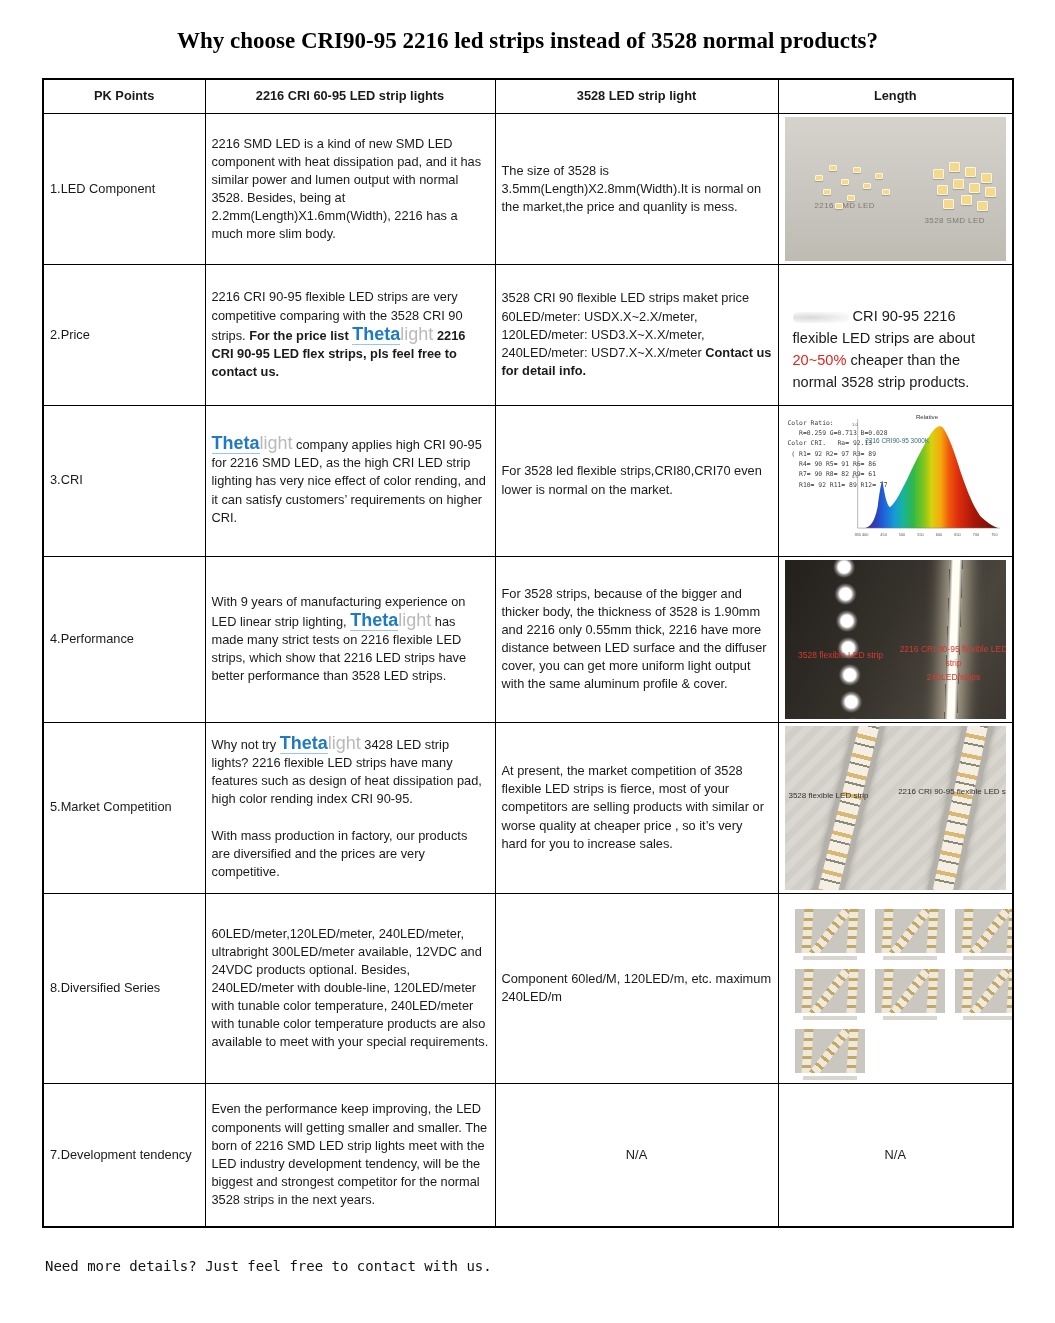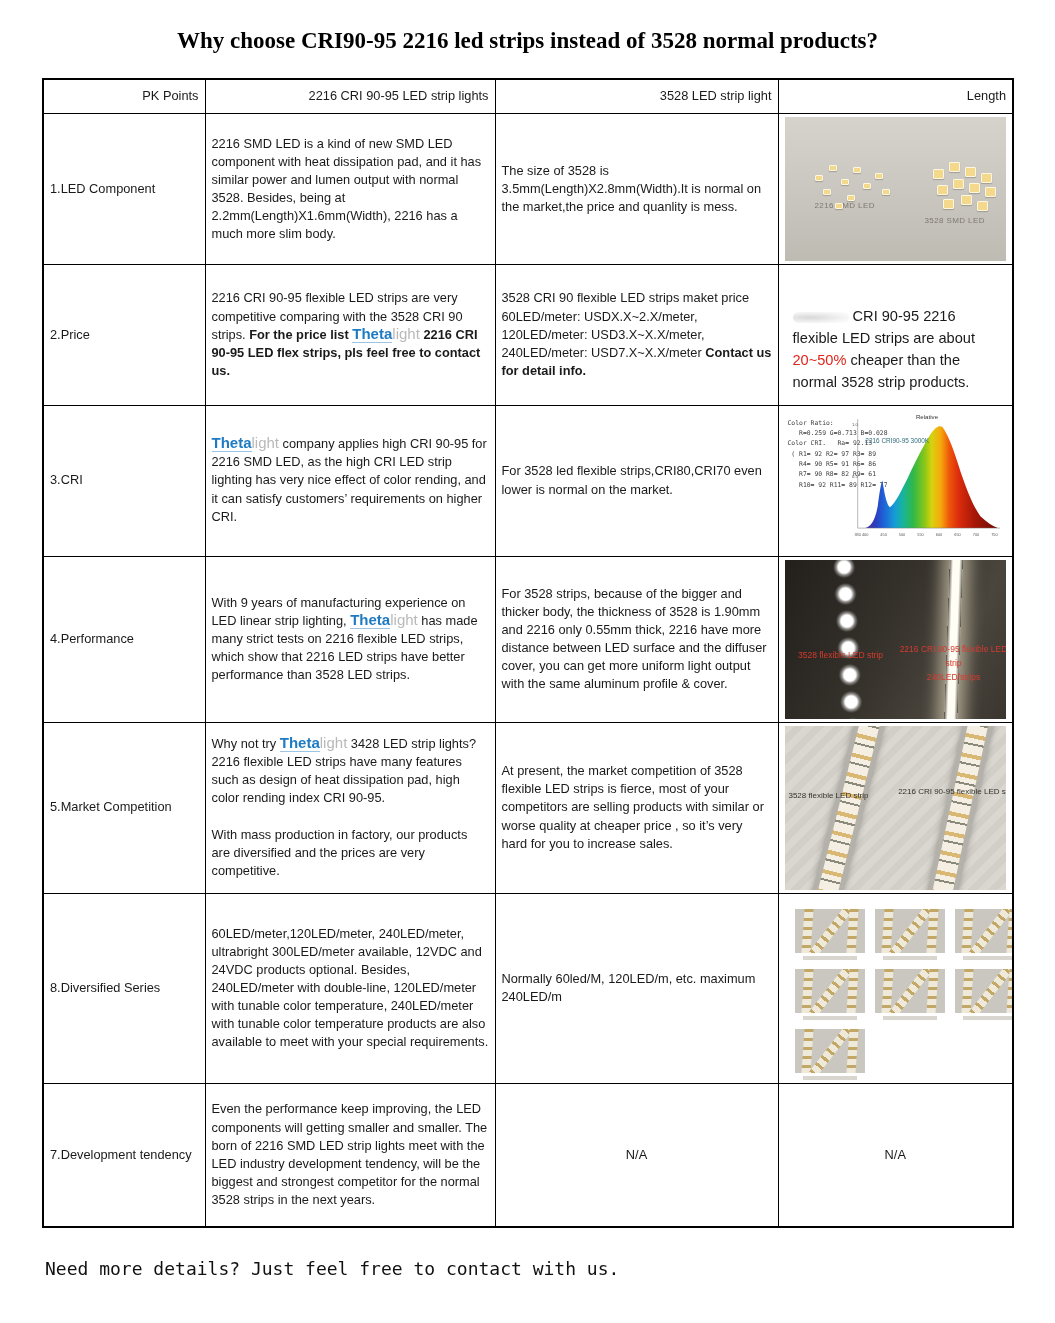--- a/index.html
+++ b/index.html
@@ -3,29 +3,29 @@
 <meta charset="utf-8">
 <style>
   html,body{margin:0;padding:0;background:#fff;}
   body{width:1055px;height:1323px;position:relative;font-family:"Liberation Sans",sans-serif;color:#1a1a1a;}
   .page-title{margin:28px 0 0 0;text-align:center;font-family:"Liberation Serif",serif;
     font-weight:bold;font-size:23px;color:#000;}
   table.cmp{border-collapse:collapse;table-layout:fixed;margin:24px 0 0 42px;width:970px;
     border:2px solid #000;}
   table.cmp td,table.cmp th{border:1.5px solid #000;vertical-align:middle;
     font-size:12.8px;line-height:1.42;padding:3px 6px;word-wrap:break-word;}
-  th{font-size:13px;font-weight:normal;text-align:right;height:27px;padding:2px;}
+  th{font-size:13px;font-weight:bold;text-align:center;height:27px;padding:2px;}
   td.pk{font-weight:normal;font-size:13px;padding-left:4px;}
   td.pic{padding:0;overflow:hidden;}
   .r1{height:144px}.r2{height:113px}.r3{height:144px}.r4{height:159px}
   .r5{height:164px}.r6{height:164px}.r7{height:144px}
   .bold{font-weight:bold;}
   .na{text-align:center;}
   
-  .brand{display:inline-block;white-space:nowrap;font-weight:bold;font-size:15px;line-height:1;}
+  .brand{display:inline-block;white-space:nowrap;font-weight:bold;font-size:18px;line-height:1;}
   .brand .theta{color:#1e7ac2;border-bottom:1px solid #9ec4e4;}
   .brand .light{color:#b9b9b9;font-weight:normal;}
   
   .smd-photo{position:relative;width:100%;height:144px;
     background:linear-gradient(180deg,#d6d3cc 0%,#c9c6bf 55%,#bebbb3 100%);}
   .smd-photo .dot{position:absolute;background:#f4d98c;border:1px solid #fdf6e0;border-radius:1px;
     box-shadow:0 1px 1px rgba(90,80,60,.35);}
   .smd-cap{position:absolute;font-size:8px;color:#7d7970;letter-spacing:.4px;}
   
   .price-note{padding:38px 8px 8px 8px;font-size:14.6px;line-height:1.5;}
@@ -62,38 +62,38 @@
   .thumb-grid{display:grid;grid-template-columns:repeat(3,70px);gap:9px 10px;padding:12px 0 0 10px;}
   .thumb{width:70px;}
   .timg{position:relative;width:70px;height:44px;background:#cac7c0;overflow:hidden;}
   .timg i{position:absolute;top:-6px;bottom:-6px;width:9px;
     background:repeating-linear-gradient(180deg,#efe9da 0 6px,#c2a766 6px 9px);}
   .timg i.l{left:8px;transform:rotate(4deg);}
   .timg i.r{right:8px;transform:rotate(4deg);}
   .timg i.d{left:30px;transform:rotate(38deg);height:72px;top:-12px;}
   .tcap{height:4px;margin:3px 8px 0 8px;background:#d9d6cf;}
   .footer-note{margin:30px 0 0 45px;font-family:"DejaVu Sans Mono",monospace;
-    font-size:18px;color:#111;}
+    font-size:14px;color:#111;}
 </style>
 </head>
 <body>
 
 <h1 class="page-title">Why choose CRI90-95 2216 led strips instead of 3528 normal products?</h1>
 
 <table class="cmp">
   <colgroup>
       <col style="width:162px">
       <col style="width:290px">
       <col style="width:283px">
       <col style="width:235px">
     </colgroup>
   <tbody>
       <tr>
     <th>PK Points</th>
-    <th>2216 CRI 90-95 LED strip lights</th>
+    <th>2216 CRI 60-95 LED strip lights</th>
     <th>3528 LED strip light</th>
     <th>Length</th>
   </tr>
 
   <tr class="r1">
     <td class="pk">1.LED Component</td>
     <td>
       <span>2216 SMD LED is a kind of new SMD LED component with heat dissipation pad, and it has similar power and lumen output with normal 3528. Besides, being at 2.2mm(Length)X1.6mm(Width), 2216 has a much more slim body.</span>
     </td>
     <td>
@@ -250,21 +250,21 @@
       </div>
     </td>
   </tr>
 
   <tr class="r6">
     <td class="pk">8.Diversified Series</td>
     <td>
       <span>60LED/meter,120LED/meter, 240LED/meter, ultrabright 300LED/meter available, 12VDC and 24VDC products optional. Besides, 240LED/meter with double-line, 120LED/meter with tunable color temperature, 240LED/meter with tunable color temperature products are also available to meet with your special requirements.</span>
     </td>
     <td>
-      <span>Normally 60led/M, 120LED/m, etc. maximum 240LED/m</span>
+      <span>Component 60led/M, 120LED/m, etc. maximum 240LED/m</span>
     </td>
     <td class="pic">
       <div class="thumb-grid" id="thumb-grid">
             <div class="thumb">
               <div class="timg">
                 <i class="l"></i>
                 <i class="d"></i>
                 <i class="r"></i>
               </div>
               <div class="tcap"></div>

